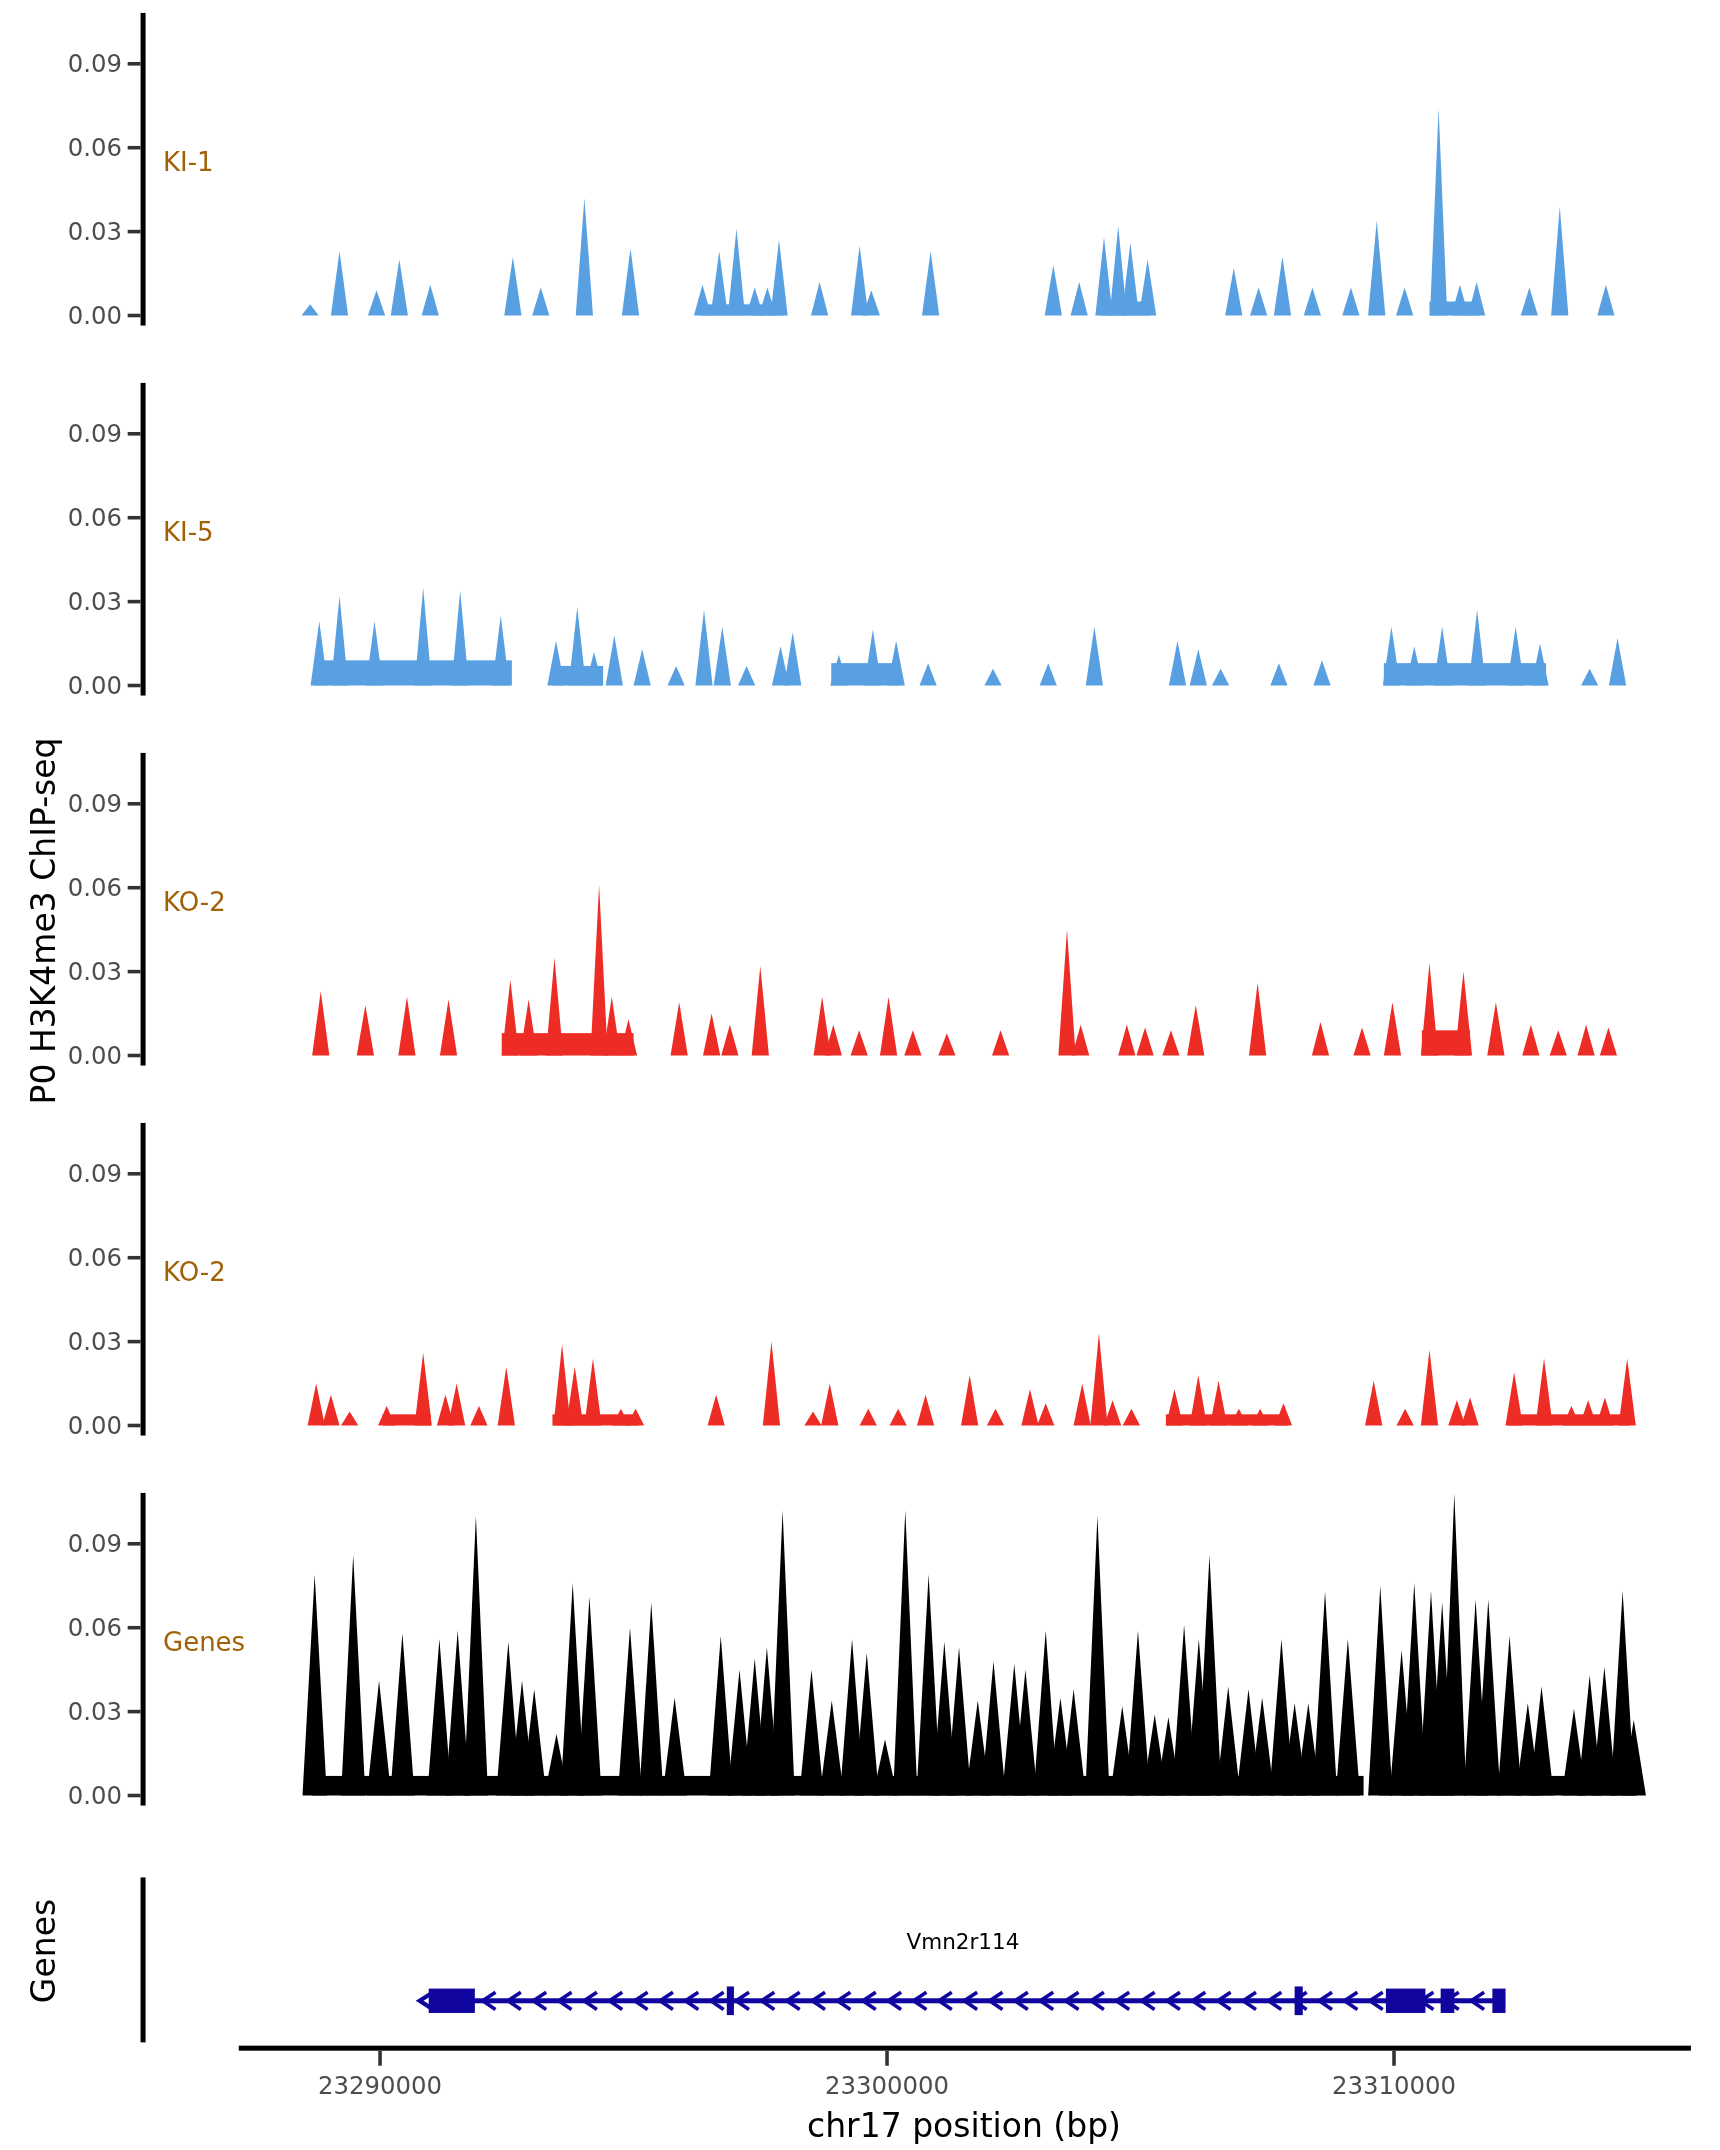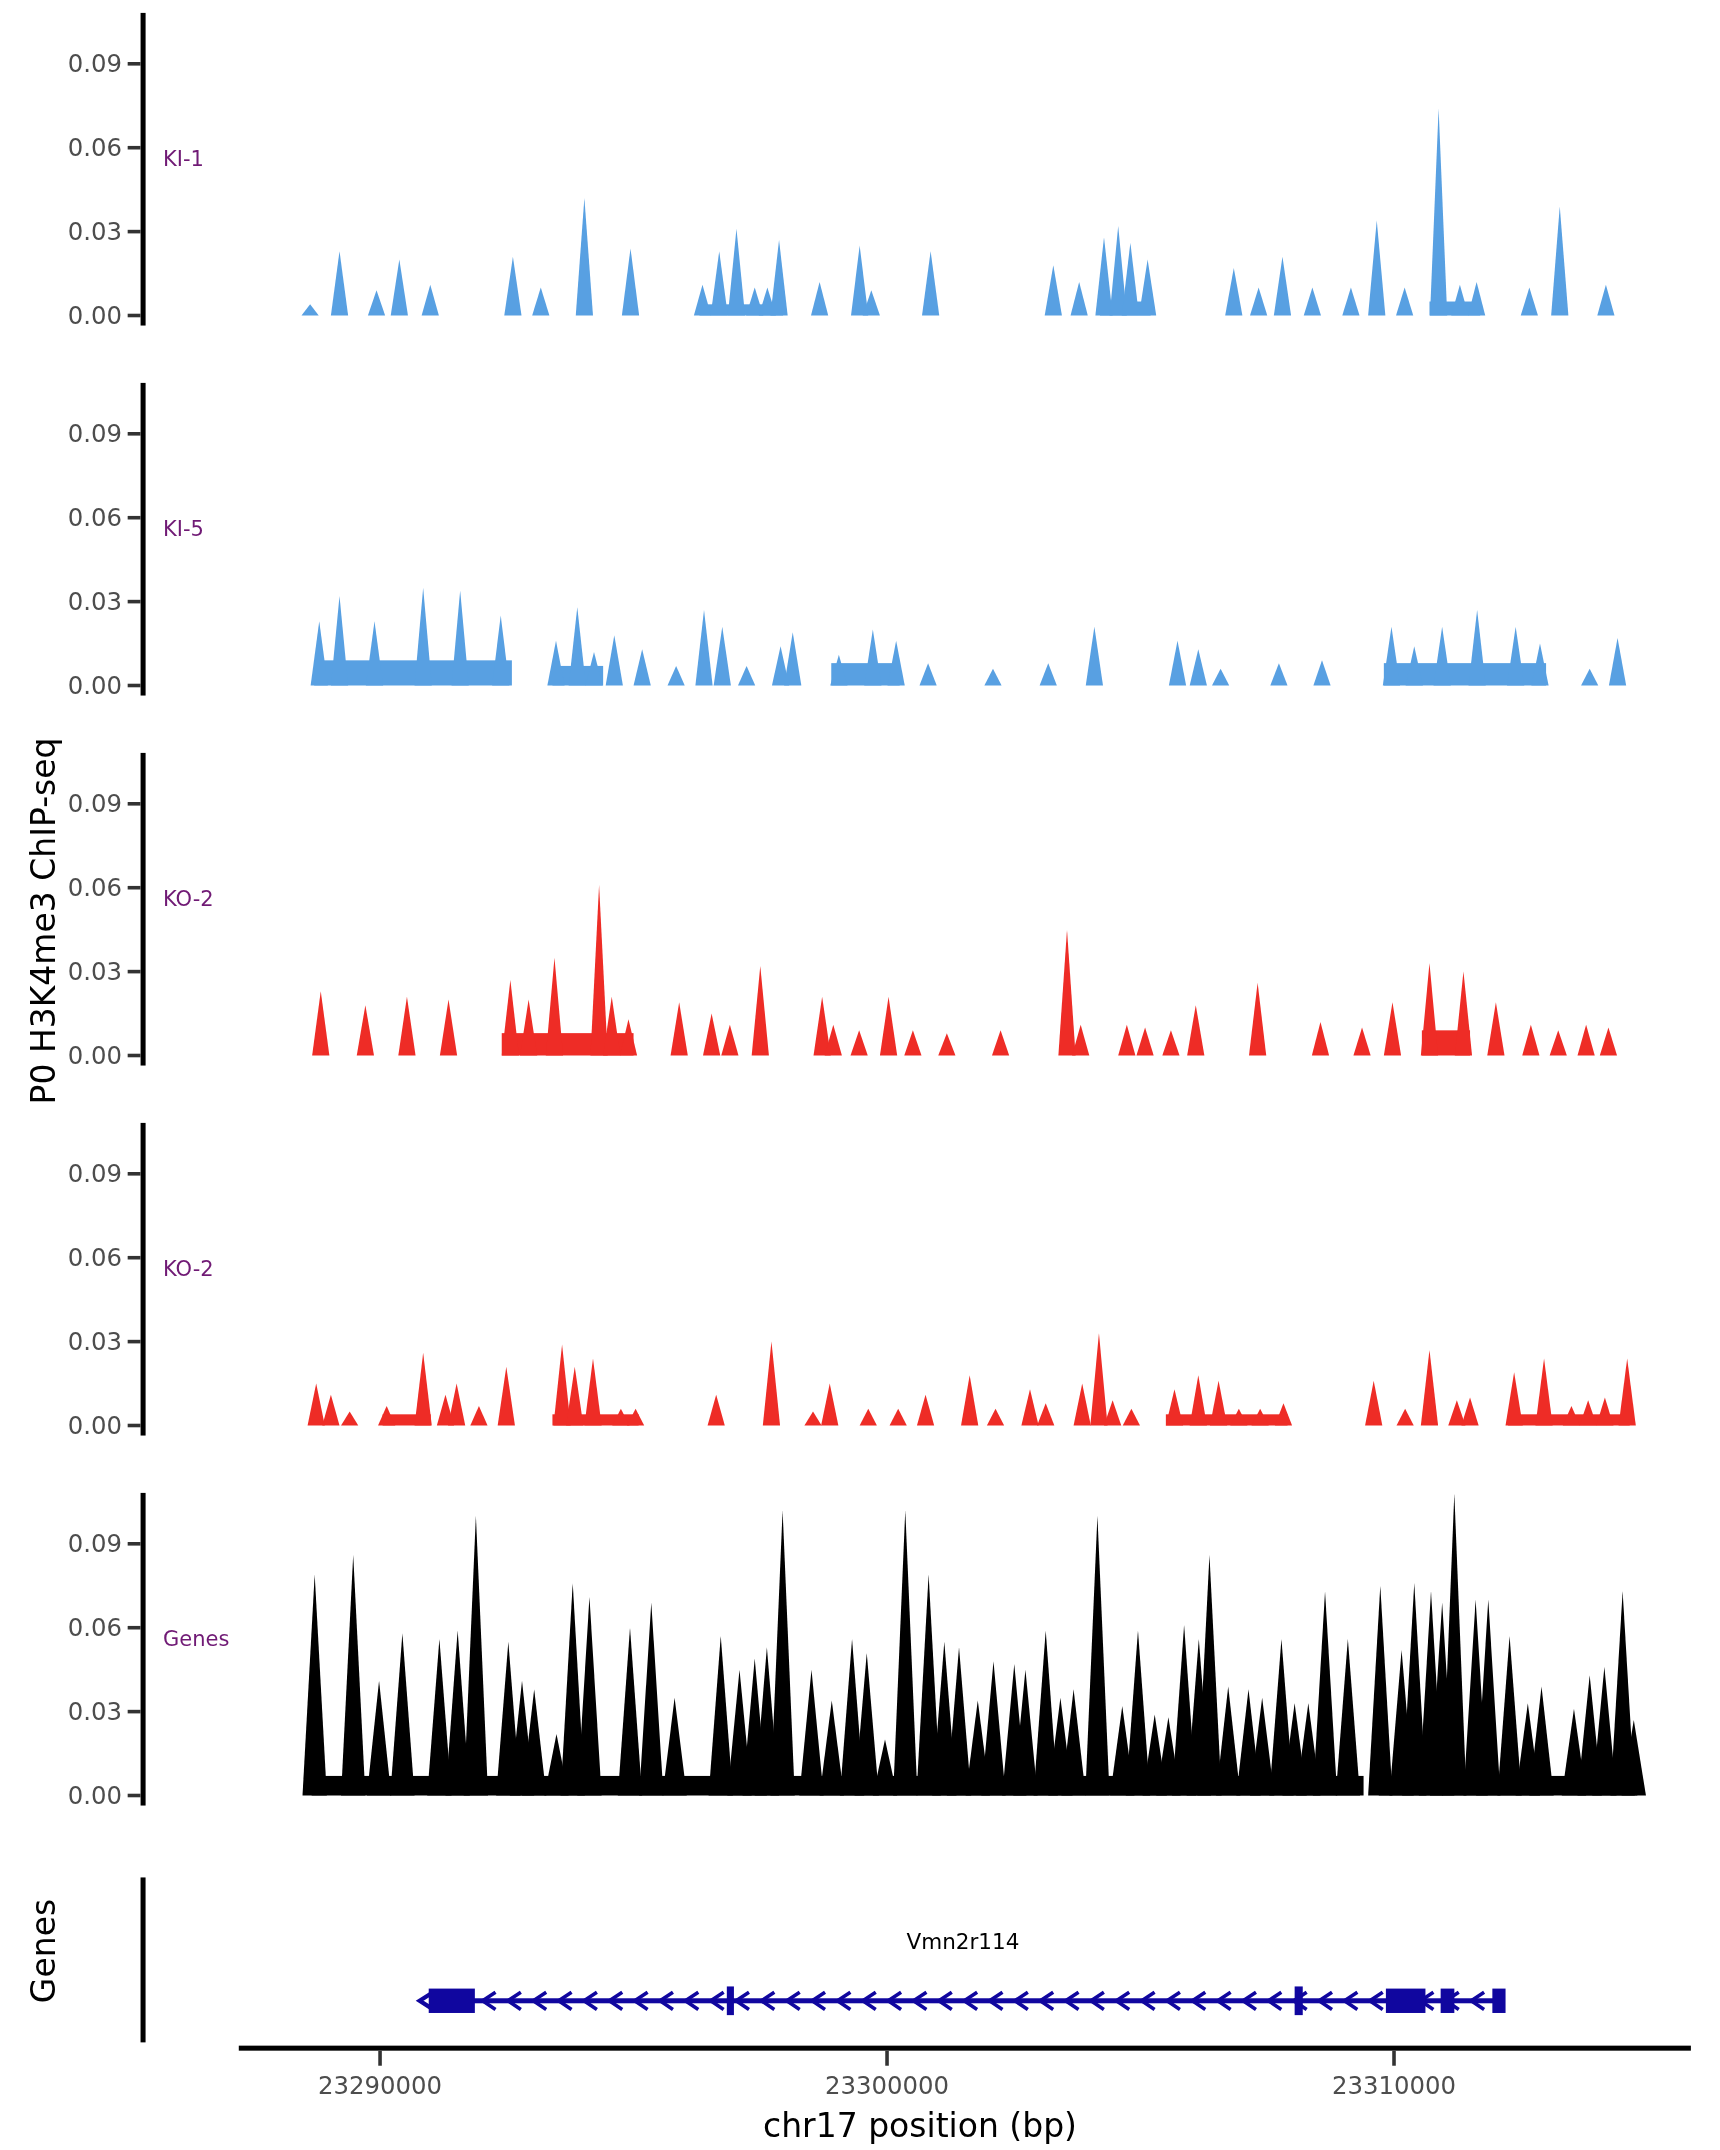--- a/index.html
+++ b/index.html
@@ -1,20 +1,20 @@
 <!DOCTYPE html>
 <html style="font-size:11.5px"><head>
 <meta charset="utf-8">
 <style>
   html,body{margin:0;padding:0;background:#ffffff;}
   body{width:1721px;height:2151px;font-family:"DejaVu Sans","Liberation Sans",sans-serif;}
   .page{position:relative;width:1721px;height:2151px;overflow:hidden;background:#fff;}
   .facet{position:relative;width:1721px;}
   .facet svg{display:block;}
-  .track-label{position:absolute;left:163px;top:147px;font-size:21px;color:#701a75;white-space:nowrap;}
+  .track-label{position:absolute;left:163px;top:147px;font-size:26px;color:#a16207;white-space:nowrap;}
   .rot-label{position:absolute;white-space:nowrap;font-size:33px;color:#000;
              transform:translate(-50%,-50%) rotate(-90deg);}
   .gene-name{position:absolute;font-size:21.5px;color:#000;transform:translateX(-50%);white-space:nowrap;}
   .x-title{position:absolute;font-size:33px;color:#000;transform:translateX(-50%);white-space:nowrap;}
 </style>
 </head>
 <body>
 
 <div class="page">
   <span class="rot-label" style="left:43px;top:921px;">P0 H3K4me3 ChIP-seq</span>
@@ -394,16 +394,16 @@
   <div id="x-axis" class="facet" style="height:108px;">
       <svg width="1721" height="108" viewBox="0 0 2400 150">
         <rect x="333" y="2" width="2025" height="7" fill="#000000"></rect>
         <line x1="530" y1="9" x2="530" y2="30" stroke="#333333" stroke-width="5"></line>
         <text x="530" y="70" text-anchor="middle" fill="#4d4d4d" font-size="34">23290000</text>
         <line x1="1237" y1="9" x2="1237" y2="30" stroke="#333333" stroke-width="5"></line>
         <text x="1237" y="70" text-anchor="middle" fill="#4d4d4d" font-size="34">23300000</text>
         <line x1="1944" y1="9" x2="1944" y2="30" stroke="#333333" stroke-width="5"></line>
         <text x="1944" y="70" text-anchor="middle" fill="#4d4d4d" font-size="34">23310000</text>
       </svg>
-    <span class="x-title" style="left:920px;top:62px;">chr17 position (bp)</span>
+    <span class="x-title" style="left:964px;top:62px;">chr17 position (bp)</span>
   </div>
 </div>
 
 
 </body></html>

